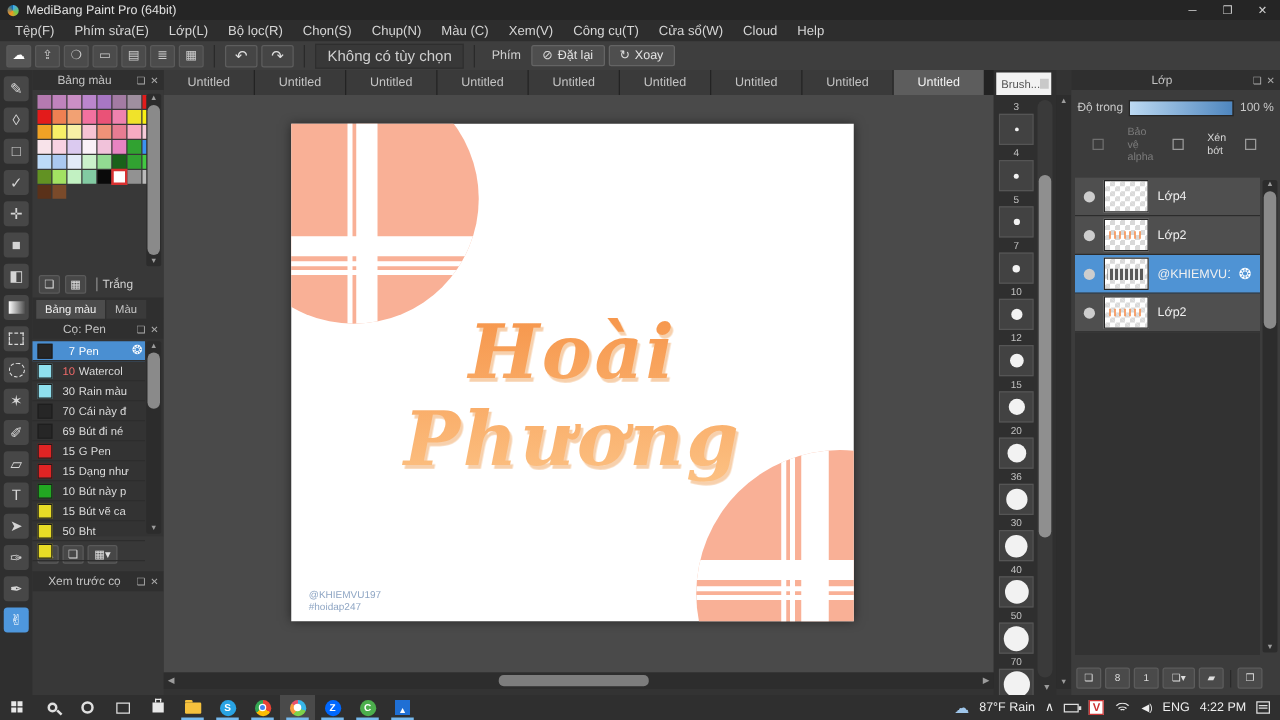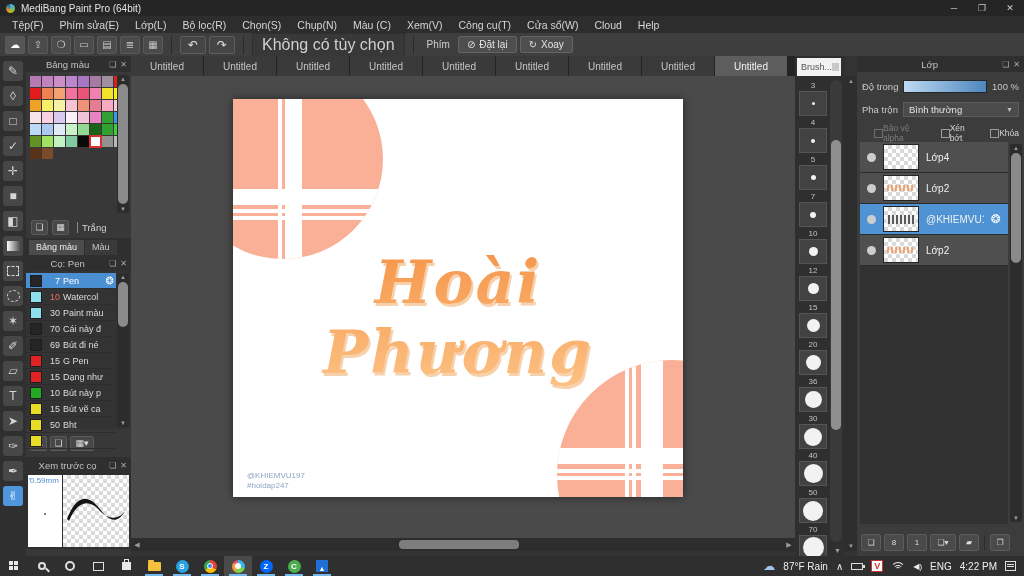--- a/index.html
+++ b/index.html
@@ -16,21 +16,21 @@
   .menubar{position:absolute;top:16px;left:0;right:0;height:17px;background:#2d2d2d;display:flex;align-items:center;padding-left:4px;}
   .menu-item{font-size:10.5px;color:#d6d6d6;padding:0 8px;white-space:nowrap;}
   
   .toolbar{position:absolute;top:33px;left:0;right:0;height:23px;background:#3e3e3e;display:flex;align-items:center;gap:3px;padding-left:5px;}
   .tb-btn{width:20px;height:18px;background:#4b4b4b;border:1px solid #5a5a5a;border-radius:2px;color:#c9c9c9;
           font-size:10px;display:flex;align-items:center;justify-content:center;box-sizing:border-box;}
   .tb-btn.lit{color:#ffffff;background:#565656;}
   .tb-sep{width:1px;height:18px;background:#2a2a2a;margin:0 5px;}
   .undo-btn{width:26px;height:18px;background:#454545;border:1px solid #5e5e5e;border-radius:2px;color:#e0e0e0;
             font-size:12px;display:flex;align-items:center;justify-content:center;box-sizing:border-box;}
-  .tb-option{font-size:16px;color:#cfcfcf;background:#383838;border:1px solid #2e2e2e;padding:2px 9px;}
+  .tb-option{font-size:12px;color:#cfcfcf;background:#383838;border:1px solid #2e2e2e;padding:2px 9px;}
   .tb-label{font-size:10px;color:#cfcfcf;margin:0 5px;}
   .tb-push{background:#4e4e4e;border:1px solid #646464;border-radius:2px;font-size:10px;color:#e4e4e4;
            padding:2px 8px;display:flex;gap:4px;align-items:center;}
   .tb-push .g{font-size:10px;color:#dcdcdc;}
   
   .tabbar{position:absolute;top:56px;left:131px;width:664px;height:20px;background:#232323;display:flex;gap:1px;}
   .tab{width:72px;background:#3a3a3a;color:#c4c4c4;font-size:10px;display:flex;align-items:center;justify-content:center;}
   .tab.active{background:#5d5d5d;color:#f2f2f2;}
   
   .toolcol{position:absolute;left:0;top:56px;width:26px;bottom:20px;background:#2f2f2f;display:flex;flex-direction:column;align-items:center;padding-top:5px;gap:5px;box-sizing:border-box;}
@@ -114,21 +114,21 @@
   
   .layers-panel{position:absolute;left:857px;top:56px;right:0;bottom:20px;background:#3c3c3c;}
   .op-row{display:flex;align-items:center;height:18px;padding:0 5px;font-size:9.5px;color:#c9c9c9;gap:5px;margin-top:5px;}
   .op-slider{flex:1;height:11px;background:linear-gradient(90deg,#bcd9f2,#4e86bf);border:1px solid #262626;}
   .blend-select{flex:1;height:15px;background:#4b4b4b;border:1px solid #5c5c5c;font-size:9.5px;color:#e2e2e2;
                 display:flex;align-items:center;padding:0 5px;box-sizing:border-box;}
   .blend-select .arr{margin-left:auto;font-size:7px;color:#bbb;}
   .check-row{display:flex;align-items:center;gap:3px;padding:5px 5px 4px;font-size:8.5px;color:#d6d6d6;}
   .checkbox{width:9px;height:9px;border:1px solid #9a9a9a;background:transparent;flex:none;box-sizing:border-box;}
   .chk.dim,.chk.dim .checkbox{color:#7b7b7b;border-color:#6f6f6f;}
-  .chk{display:flex;align-items:center;gap:0;padding-left:12px;}
+  .chk{display:flex;align-items:center;gap:19px;padding-left:12px;}
   .layer-list{position:absolute;top:86px;left:3px;right:16px;bottom:32px;background:#323232;}
   .layer-row{height:30px;background:#4f4f4f;border-bottom:1px solid #2c2c2c;display:flex;align-items:center;gap:7px;padding:0 7px;}
   .layer-row.selected{background:#4f93d4;}
   .layer-eye{width:9px;height:9px;border-radius:50%;background:#cdcdcd;flex:none;}
   .layer-thumb{width:34px;height:24px;border:1px solid #262626;position:relative;flex:none;overflow:hidden;}
   .layer-name{font-size:10px;color:#f0f0f0;white-space:nowrap;overflow:hidden;}
   .layer-gear{margin-left:auto;color:#fff;font-size:12px;}
   .mark-text{position:absolute;left:3px;right:3px;top:9px;height:6px;
              background:repeating-linear-gradient(90deg,rgba(246,150,90,.85) 0 2px,transparent 2px 4px);}
   .mark-banner{position:absolute;left:2px;right:2px;top:8px;height:9px;
@@ -406,21 +406,21 @@
             <span class="brush-gear">❂</span>
           </div>
           <div class="brush-row">
             <div class="brush-swatch" style="background: rgb(143, 224, 238);"></div>
             <span class="brush-size red">10</span>
             <span class="brush-name">Watercol</span>
           </div>
           <div class="brush-row">
             <div class="brush-swatch" style="background: rgb(143, 224, 238);"></div>
             <span class="brush-size">30</span>
-            <span class="brush-name">Paint màu</span>
+            <span class="brush-name">Rain màu</span>
           </div>
           <div class="brush-row">
             <div class="brush-swatch" style="background: rgb(38, 38, 38);"></div>
             <span class="brush-size">70</span>
             <span class="brush-name">Cái này đ</span>
           </div>
           <div class="brush-row">
             <div class="brush-swatch" style="background: rgb(38, 38, 38);"></div>
             <span class="brush-size">69</span>
             <span class="brush-name">Bút đi né</span>
@@ -464,32 +464,20 @@
     </div>
     <div class="brush-footer">
       <div class="mini-btn">☁</div>
       <div class="mini-btn">❏</div>
       <div class="mini-btn" style="width:24px;">▦▾</div>
     </div>
     <div class="panel-head">
       <span class="ph-title">Xem trước cọ</span>
       <span class="ph-ico">❏</span>
       <span class="ph-ico">✕</span>
-    </div>
-    <div class="preview-body">
-      <div class="preview-col">
-        <div class="size-mark">*</div>
-        <div class="preview-dot"></div>
-      </div>
-      <div class="size-mm">0.59mm</div>
-      <div class="preview-canvas checker">
-        <svg width="66" height="70" viewBox="0 0 66 70">
-          <path d="M4 44 C 14 18, 26 20, 36 33 S 54 50, 62 36 C 55 46, 44 44, 36 35 C 26 24, 14 26, 6 46 Z" fill="#141414"></path>
-        </svg>
-      </div>
     </div>
   </div>
 
   <div class="canvas-area">
     <div class="artboard">
       <div class="plaid circle-tl" style="background: rgb(249, 176, 150);">
         <div class="st" style="left:95px;top:0;width:4px;height:200px;"></div>
         <div class="st" style="left:102px;top:0;width:17px;height:200px;"></div>
         <div class="st" style="left:0;top:130px;width:200px;height:16px;"></div>
         <div class="st" style="left:0;top:150px;width:200px;height:4px;"></div>
@@ -590,27 +578,20 @@
   <div class="layers-panel">
     <div class="panel-head">
       <span class="ph-title">Lớp</span>
       <span class="ph-ico">❏</span>
       <span class="ph-ico">✕</span>
     </div>
     <div class="op-row">
       <span>Độ trong</span>
       <div class="op-slider"></div>
       <span>100 %</span>
-    </div>
-    <div class="op-row">
-      <span>Pha trộn</span>
-      <div class="blend-select">
-        <span>Bình thường</span>
-        <span class="arr">▼</span>
-      </div>
     </div>
     <div class="check-row">
         <span class="chk dim">
           <span class="checkbox"></span>
           <span>Bảo vệ alpha</span>
         </span>
         <span class="chk">
           <span class="checkbox"></span>
           <span>Xén bớt</span>
         </span>

